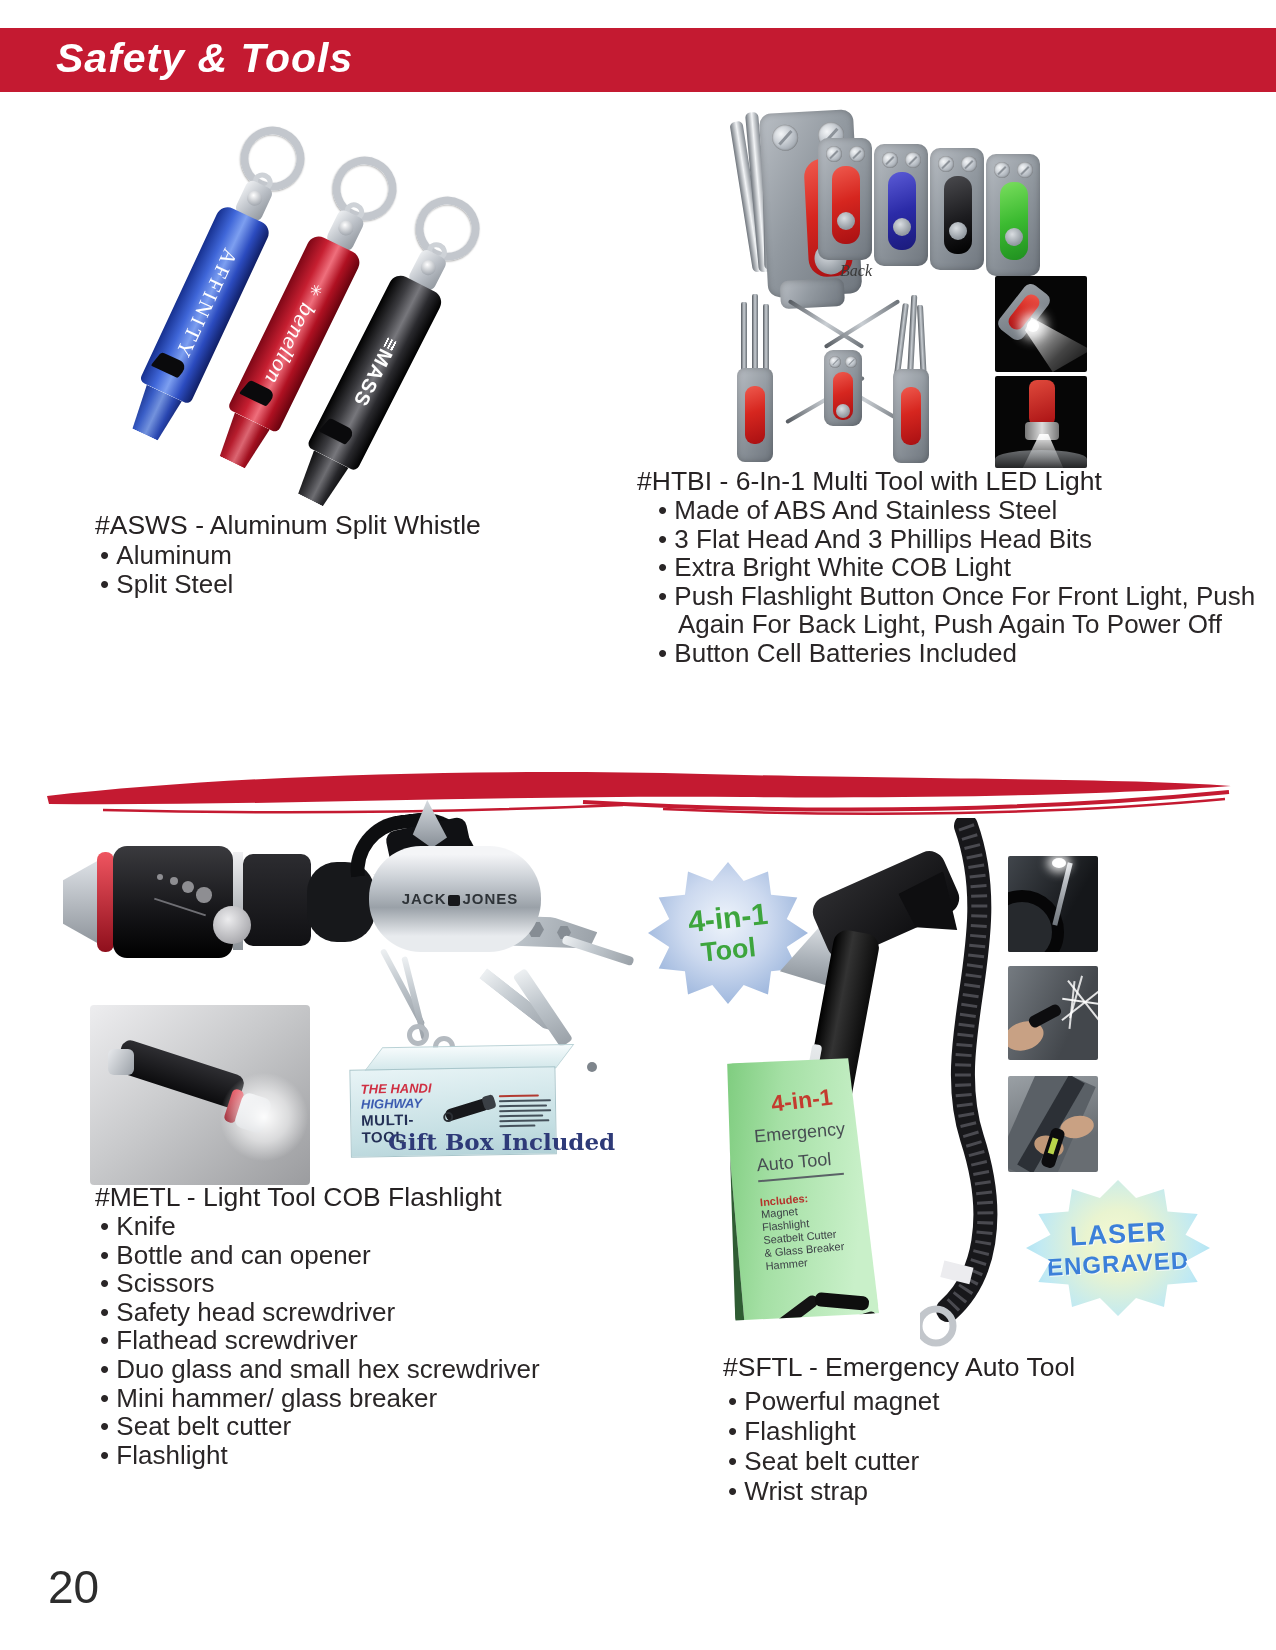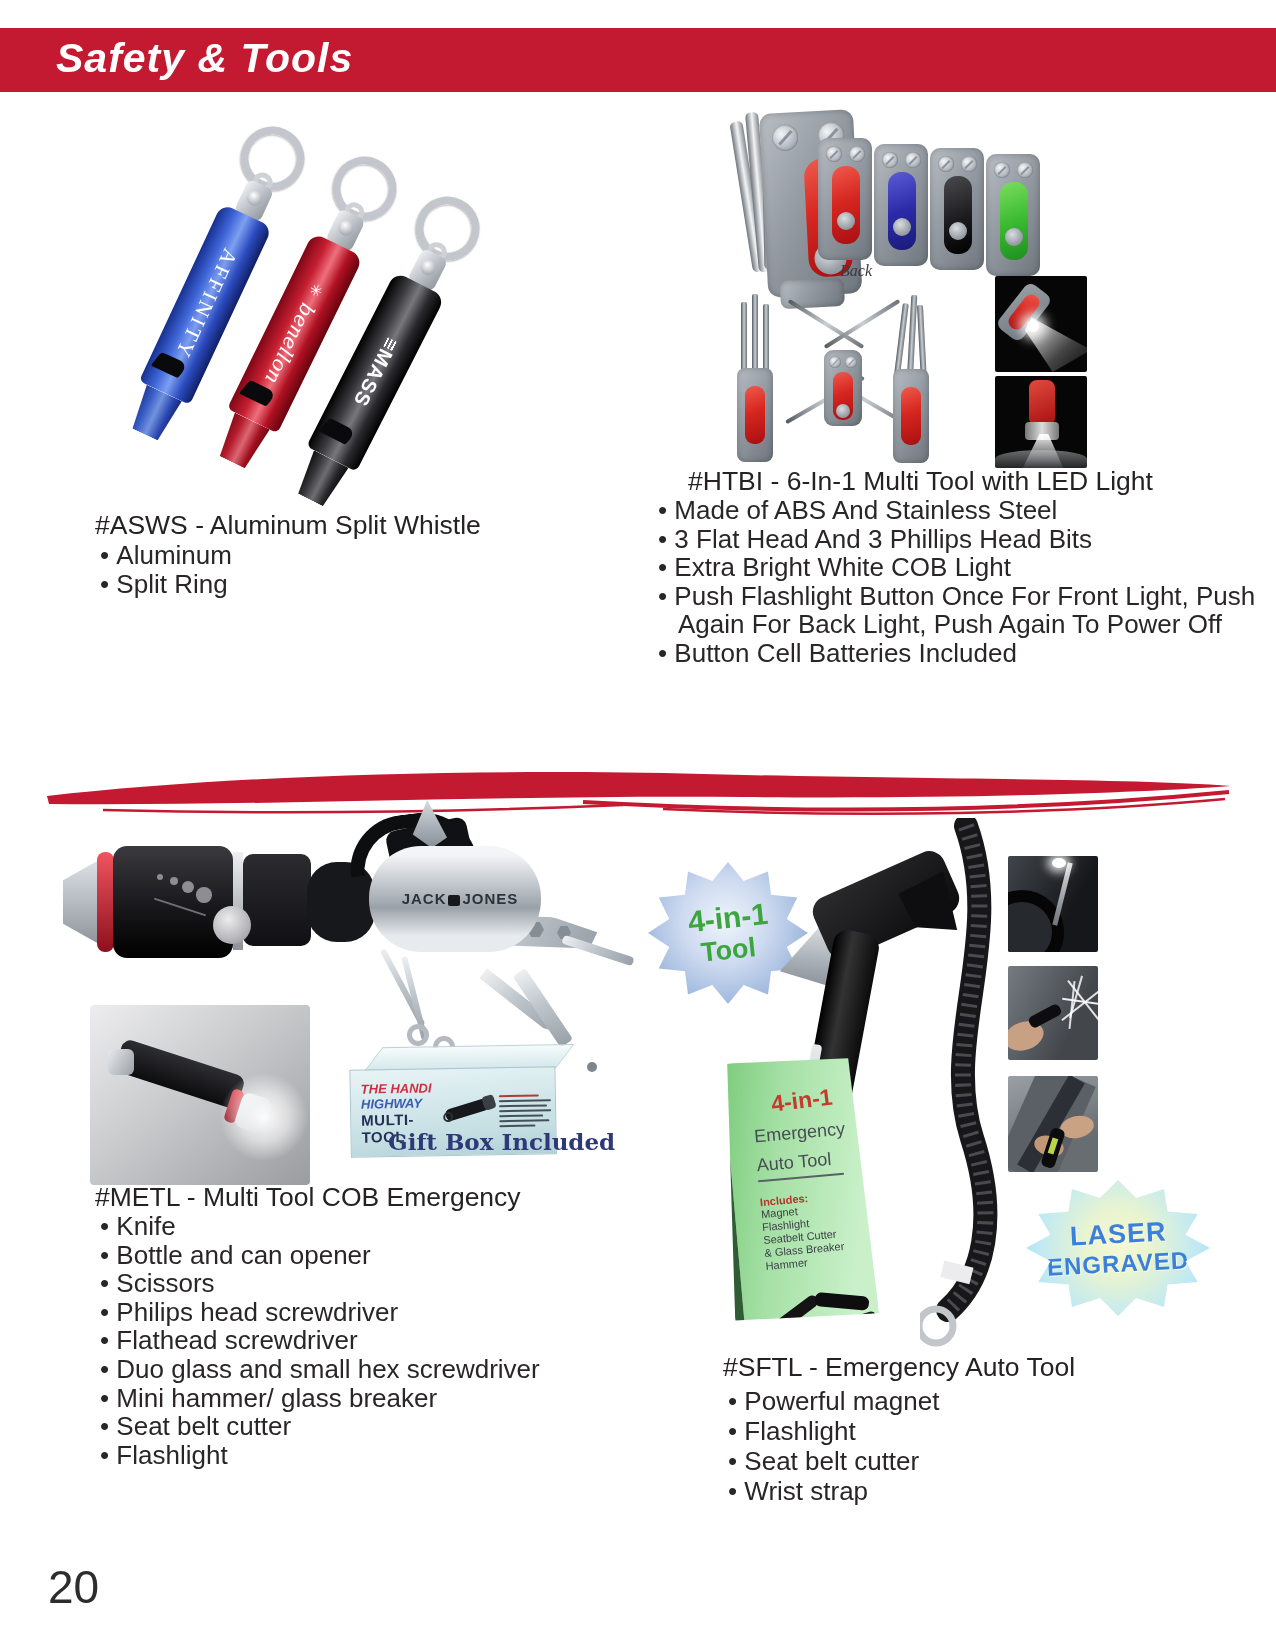--- a/index.html
+++ b/index.html
@@ -161,21 +161,21 @@
         <span class="w-label lab-mass"><span class="mass-bars"></span><span>MASS</span></span>
       </div>
       <div class="w-notch"></div>
       <div class="w-tip w-black"></div>
     </div>
   </div>
 
   <div class="ptitle" style="left:95px;top:510px">#ASWS - Aluminum Split Whistle</div>
   <ul class="plist" style="left:100px;top:541px">
     <li>Aluminum</li>
-    <li>Split Ring</li>
+    <li>Split Steel</li>
   </ul>
 
   <div>
 
     <div class="abs" style="left:742px;top:112px;width:116px;height:198px;transform:rotate(-3deg)">
       <div class="bit" style="left:0;top:6px;width:13px;height:152px;transform:rotate(-6deg)"></div>
       <div class="bit" style="left:11px;top:-2px;width:13px;height:160px;transform:rotate(-2deg)"></div>
       <div class="bit" style="left:22px;top:4px;width:13px;height:152px;transform:rotate(2deg)"></div>
       <div class="mt-body" style="left:22px;top:0;width:94px;height:184px"></div>
       <div class="screw" style="left:34px;top:12px;width:26px;height:26px"></div>
@@ -251,21 +251,21 @@
       <div class="abs" style="left:32px;top:44px;width:12px;height:12px;border-radius:50%;background:#fff;box-shadow:0 0 12px 7px rgba(255,255,255,.9)"></div>
     </div>
     <div class="photo" style="left:995px;top:376px;width:92px;height:92px">
       <div class="abs" style="left:34px;top:4px;width:26px;height:46px;background:linear-gradient(160deg,#e04a3c,#a80f12);border-radius:8px"></div>
       <div class="abs" style="left:30px;top:46px;width:34px;height:18px;background:linear-gradient(90deg,#777,#ddd,#777);border-radius:4px"></div>
       <div class="beam" style="left:26px;top:58px;width:44px;height:34px;clip-path:polygon(42% 0,62% 0,96% 100%,4% 100%);background:linear-gradient(rgba(255,255,255,.95),rgba(255,255,255,.1))"></div>
       <div class="abs" style="left:0;top:74px;width:92px;height:18px;background:linear-gradient(rgba(190,195,200,.55),rgba(120,125,130,.25));border-radius:50% 50% 0 0"></div>
     </div>
   </div>
 
-  <div class="ptitle" style="left:688px;top:466px">#HTBI - 6-In-1 Multi Tool with LED Light</div>
+  <div class="ptitle" style="left:637px;top:466px">#HTBI - 6-In-1 Multi Tool with LED Light</div>
   <ul class="plist" style="left:658px;top:496px;width:604px">
     <li>Made of ABS And Stainless Steel</li>
     <li>3 Flat Head And 3 Phillips Head Bits</li>
     <li>Extra Bright White COB Light</li>
     <li>Push Flashlight Button Once For Front Light, Push Again For Back Light, Push Again To Power Off</li>
     <li>Button Cell Batteries Included</li>
   </ul>
 
   <svg class="divider" width="1192" height="60" viewBox="0 0 1192 60">
     <path d="M4,34 C180,14 420,6 660,12 C900,18 1080,16 1188,24 C1092,31 920,37 700,35 C460,33 220,44 6,42 Z" fill="#c41a31"></path>
@@ -334,26 +334,26 @@
         <div class="gb-line" style="width:48px;background:#44505a"></div>
         <div class="gb-line" style="width:52px;background:#44505a"></div>
         <div class="gb-line" style="width:44px;background:#44505a"></div>
         <div class="gb-line" style="width:50px;background:#44505a"></div>
         <div class="gb-line" style="width:36px;background:#44505a"></div>
       </div>
     </div>
   </div>
   <div class="gift-note">Gift Box Included</div>
 
-  <div class="ptitle" style="left:95px;top:1182px">#METL - Multi Tool COB Emergency</div>
+  <div class="ptitle" style="left:95px;top:1182px">#METL - Light Tool COB Flashlight</div>
   <ul class="plist" style="left:100px;top:1212px;width:570px">
     <li>Knife</li>
     <li>Bottle and can opener</li>
     <li>Scissors</li>
-    <li>Philips head screwdriver</li>
+    <li>Safety head screwdriver</li>
     <li>Flathead screwdriver</li>
     <li>Duo glass and small hex screwdriver</li>
     <li>Mini hammer/ glass breaker</li>
     <li>Seat belt cutter</li>
     <li>Flashlight</li>
   </ul>
 
   <div class="star badge-4in1">
     <div class="b1">4-in-1</div>
     <div class="b2">Tool</div>

